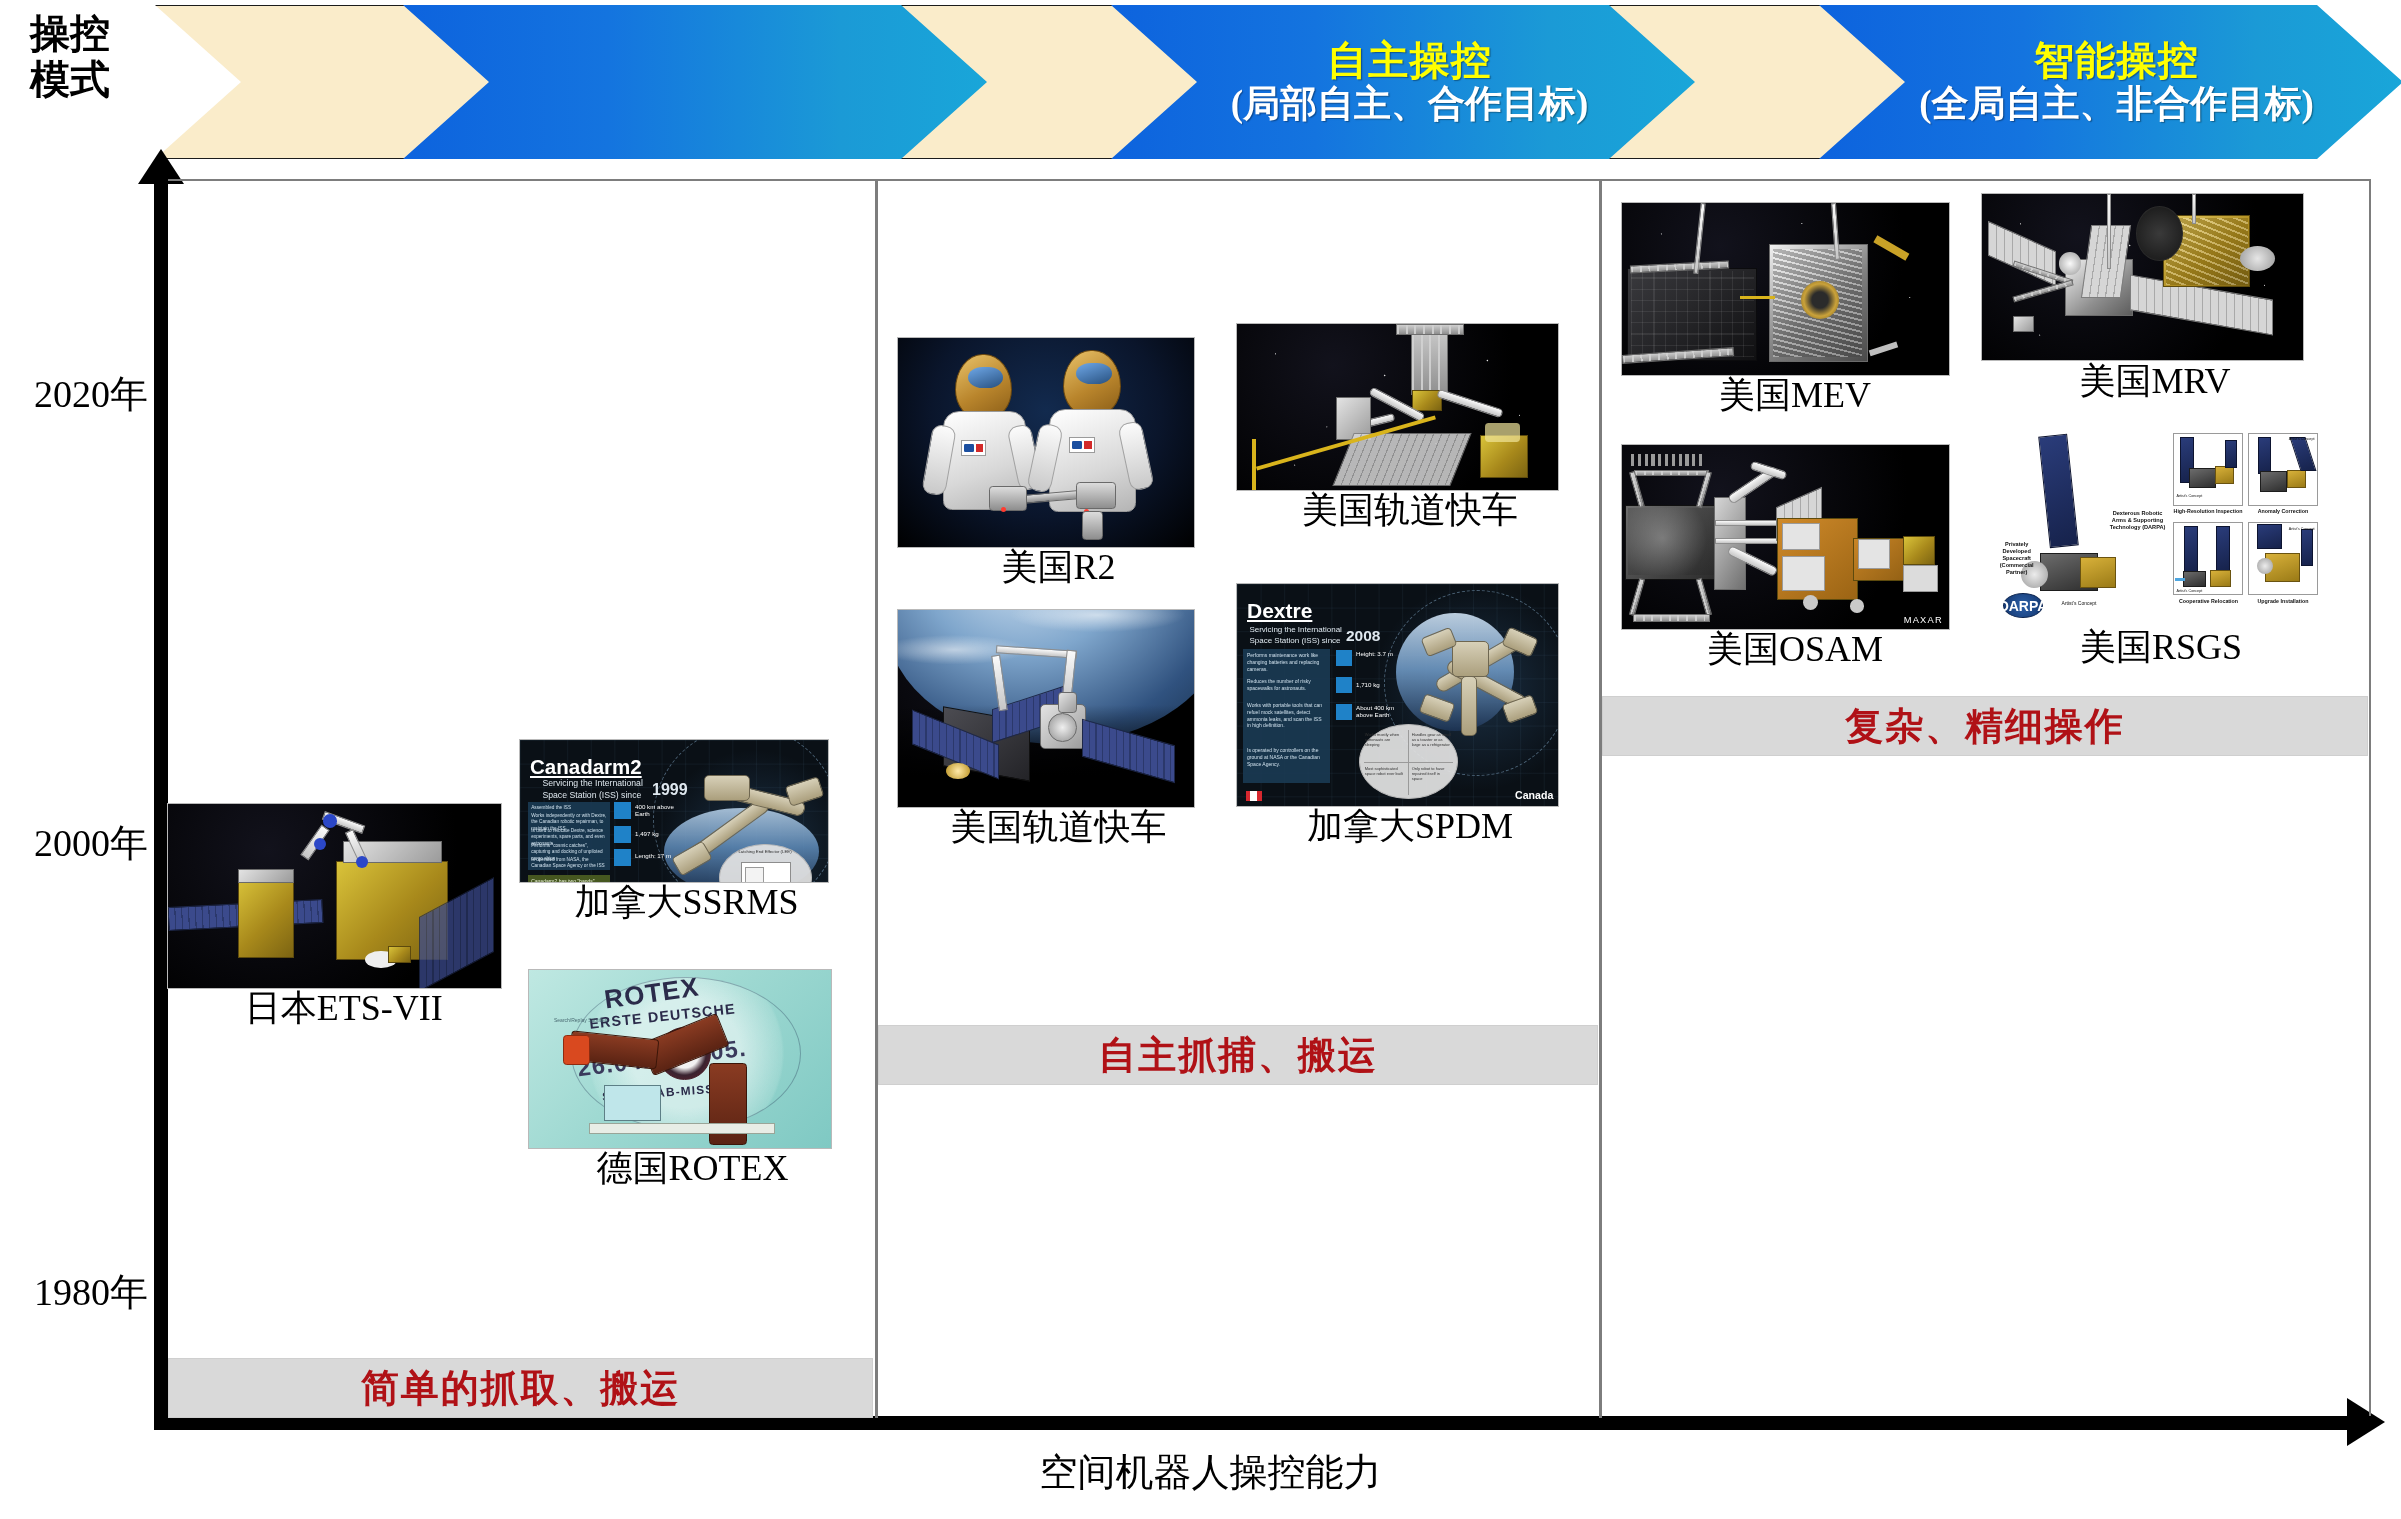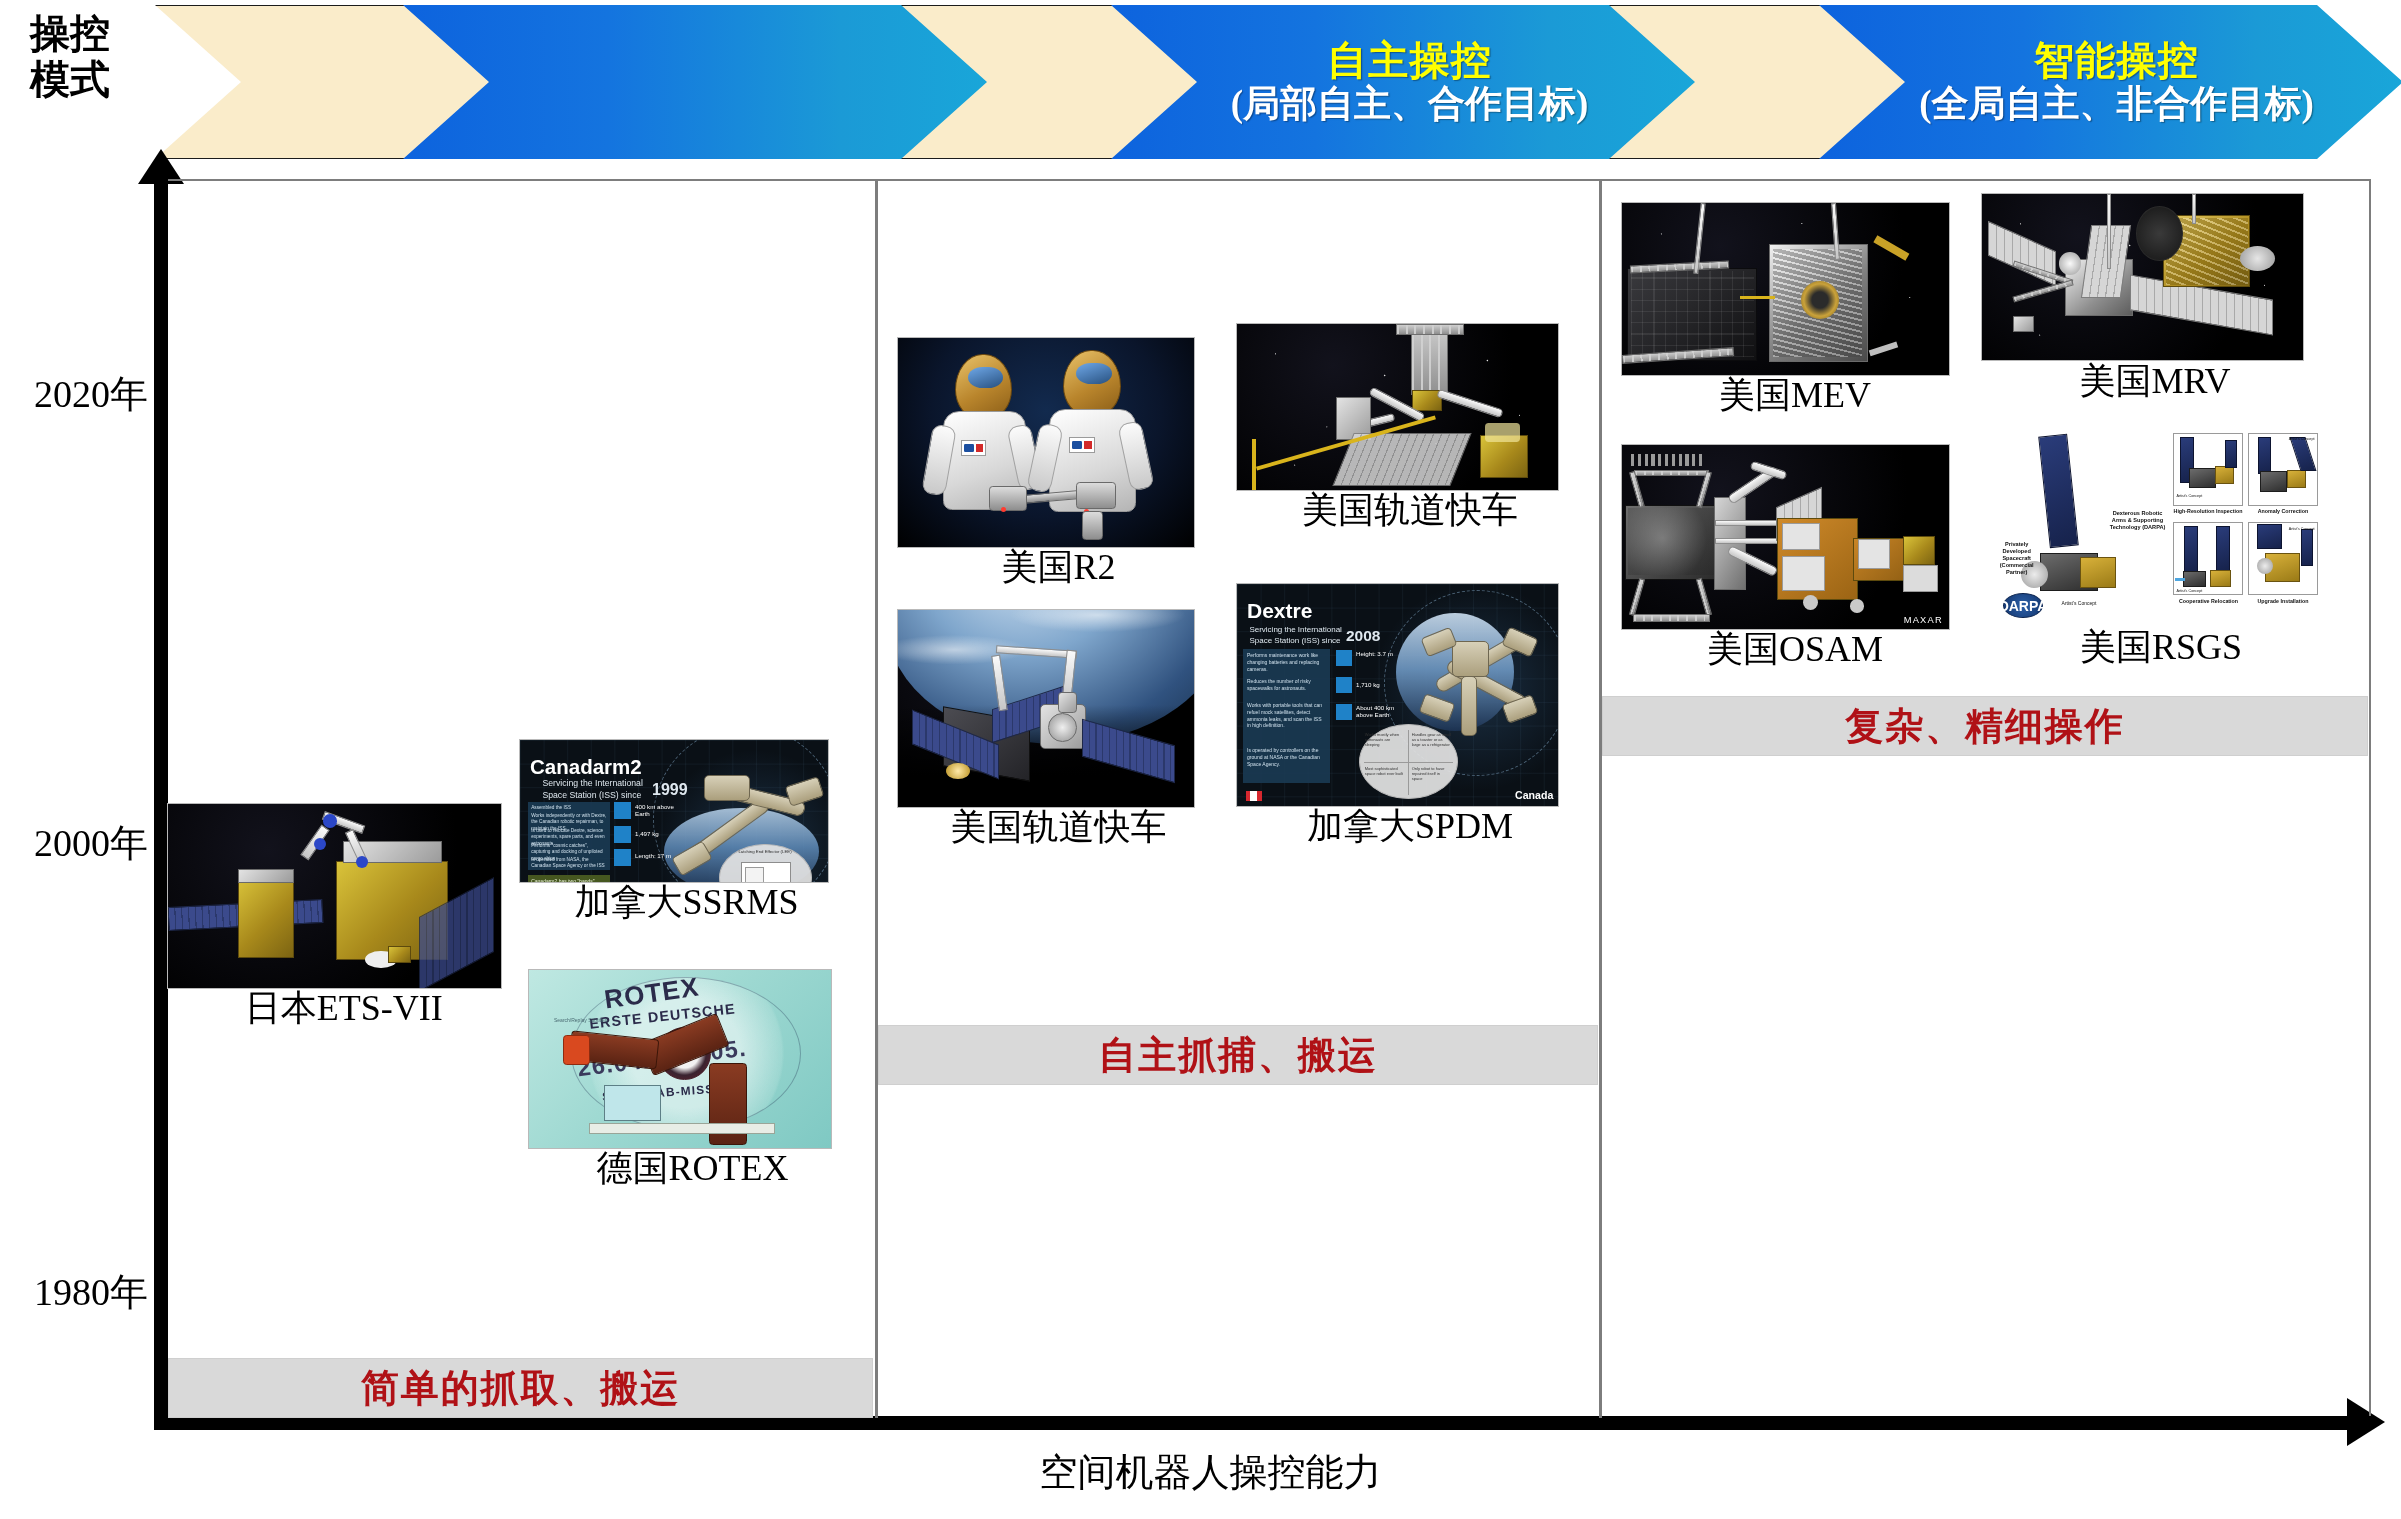--- a/index.html
+++ b/index.html
@@ -116,21 +116,21 @@
   .arm-w { position:absolute; background:linear-gradient(180deg,#fafafa,#c6c6c6); border:0.6px solid #8d8d8d; }
   .arm-g { position:absolute; background:linear-gradient(180deg,#d7d0b8,#ab9f7d); border:0.6px solid #6e6650; }
 
   
   .info { position:absolute; inset:0; background:#0a1016; }
   .info-grid { position:absolute; inset:0; opacity:.4;
     background-image:linear-gradient(rgba(90,130,160,.25) 0.6px, transparent 0.6px),
                      linear-gradient(90deg, rgba(90,130,160,.25) 0.6px, transparent 0.6px);
     background-size:23.6px 23.6px; }
   .info h4 { position:absolute; color:#fff; font-family:"Liberation Sans",sans-serif;
-             font-weight:700; margin:0; }
+             font-weight:700; margin:0;text-decoration:underline; }
   .info .sub { position:absolute; color:#dfe8ef; font-family:"Liberation Sans",sans-serif; }
   .info .lbox { position:absolute; background:rgba(26,58,82,.92); }
   .info .gbox { position:absolute; background:rgba(74,92,33,.95); }
   .info .bul { position:absolute; color:#cfe0ec; font-family:"Liberation Sans",sans-serif; }
   .info .chip { position:absolute; background:#1f82c8; }
   .info .chiptxt { position:absolute; color:#fff; font-family:"Liberation Sans",sans-serif; }
   .info .circ { position:absolute; border-radius:50%; background:rgba(226,226,226,.93);
                 border:0.6px solid #b9b9b9; }
   .info .canada { position:absolute; color:#fff; font-family:"Liberation Sans",sans-serif; font-weight:700; }
   .info .flag { position:absolute; background:#fff; }

